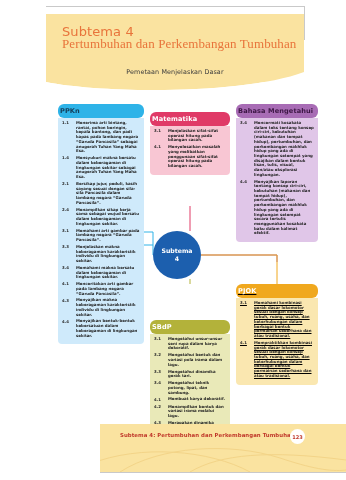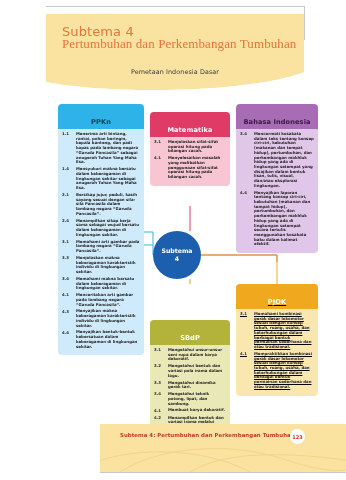--- a/index.html
+++ b/index.html
@@ -58,26 +58,27 @@
   #connectors { position:absolute; left:0; top:0; width:346px; height:480px; }
 
   
   .box {
     position:absolute;
     border-radius:4px;
     overflow:hidden;
     box-shadow:0 0 0 0 rgba(0,0,0,0);
   }
   .box-title {
-    text-align:center;
+    text-align:left;
     font-weight:bold;
     font-size:6.6px;
-    padding:14px 2px 3px;
+    padding:3px 2px 3px;
     color:#ffffff;
     letter-spacing:0.1px;
+    border-radius:6px;
   }
   .box-body {
     padding:3px 4px 4px 4px;
   }
   .kd {
     display:flex;
     gap:3px;
     margin-bottom:2.2px;
   }
   .kd-num {
@@ -181,21 +182,21 @@
       <path d="M0,0 L258,0 L258,12 C200,34 60,34 0,22 Z" fill="#fae3a0"></path>
       <path d="M0,22 C60,34 200,34 258,12 L258,34 L0,34 Z" fill="#ffffff"></path>
     </svg>
   </div>
 
   <div id="header-text">
     <span class="l1">Subtema 4</span>
     <span class="l2">Pertumbuhan dan Perkembangan Tumbuhan</span>
   </div>
 
-  <div id="subtitle">Pemetaan Indonesia Dasar</div>
+  <div id="subtitle">Pemetaan Menjelaskan Dasar</div>
 
   <svg id="connectors">
 
     <path d="M144,232 L153,232 L153,255" stroke="#2eb3e8" stroke-width="1" fill="none"></path>
     <path d="M144,232 L153,255" stroke="none" fill="none"></path>
     <path d="M126,254 L126,245 L153,245" stroke="#2eb3e8" stroke-width="1" fill="none"></path>
 
     <path d="M190,206 L190,231" stroke="#e03a67" stroke-width="1" fill="none"></path>
 
     <path d="M277,262 L277,255 L201,255" stroke="#a86cb5" stroke-width="1" fill="none"></path>
@@ -259,21 +260,21 @@
           <div class="kd-txt">Menjelaskan sifat-sifat operasi hitung pada bilangan cacah.</div>
         </div>
         <div class="kd">
           <div class="kd-num">4.1</div>
           <div class="kd-txt">Menyelesaikan masalah yang melibatkan penggunaan sifat-sifat operasi hitung pada bilangan cacah.</div>
         </div>
       </div>
   </div>
 
   <div class="box" id="box-bind">
-    <div class="box-title">Bahasa Indonesia</div>
+    <div class="box-title">Bahasa Mengetahui</div>
     <div class="box-body">
         <div class="kd">
           <div class="kd-num">3.4</div>
           <div class="kd-txt">Mencermati kosakata dalam teks tentang konsep ciri-ciri, kebutuhan (makanan dan tempat hidup), pertumbuhan, dan perkembangan makhluk hidup yang ada di lingkungan setempat yang disajikan dalam bentuk lisan, tulis, visual, dan/atau eksplorasi lingkungan.</div>
         </div>
         <div class="kd">
           <div class="kd-num">4.4</div>
           <div class="kd-txt">Menyajikan laporan tentang konsep ciri-ciri, kebutuhan (makanan dan tempat hidup), pertumbuhan, dan perkembangan makhluk hidup yang ada di lingkungan setempat secara tertulis menggunakan kosakata baku dalam kalimat efektif.</div>
         </div>
       </div>

